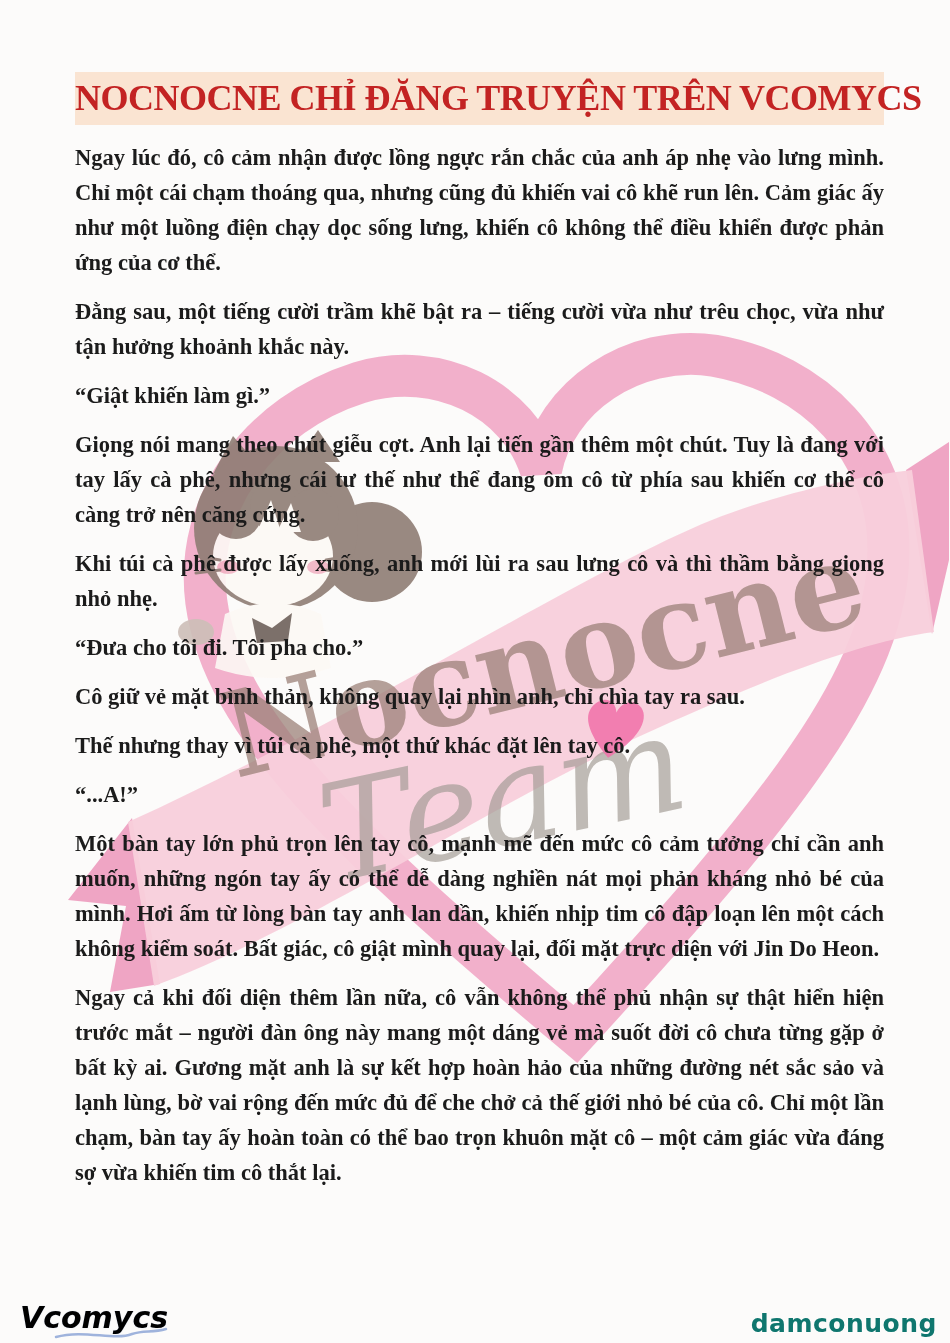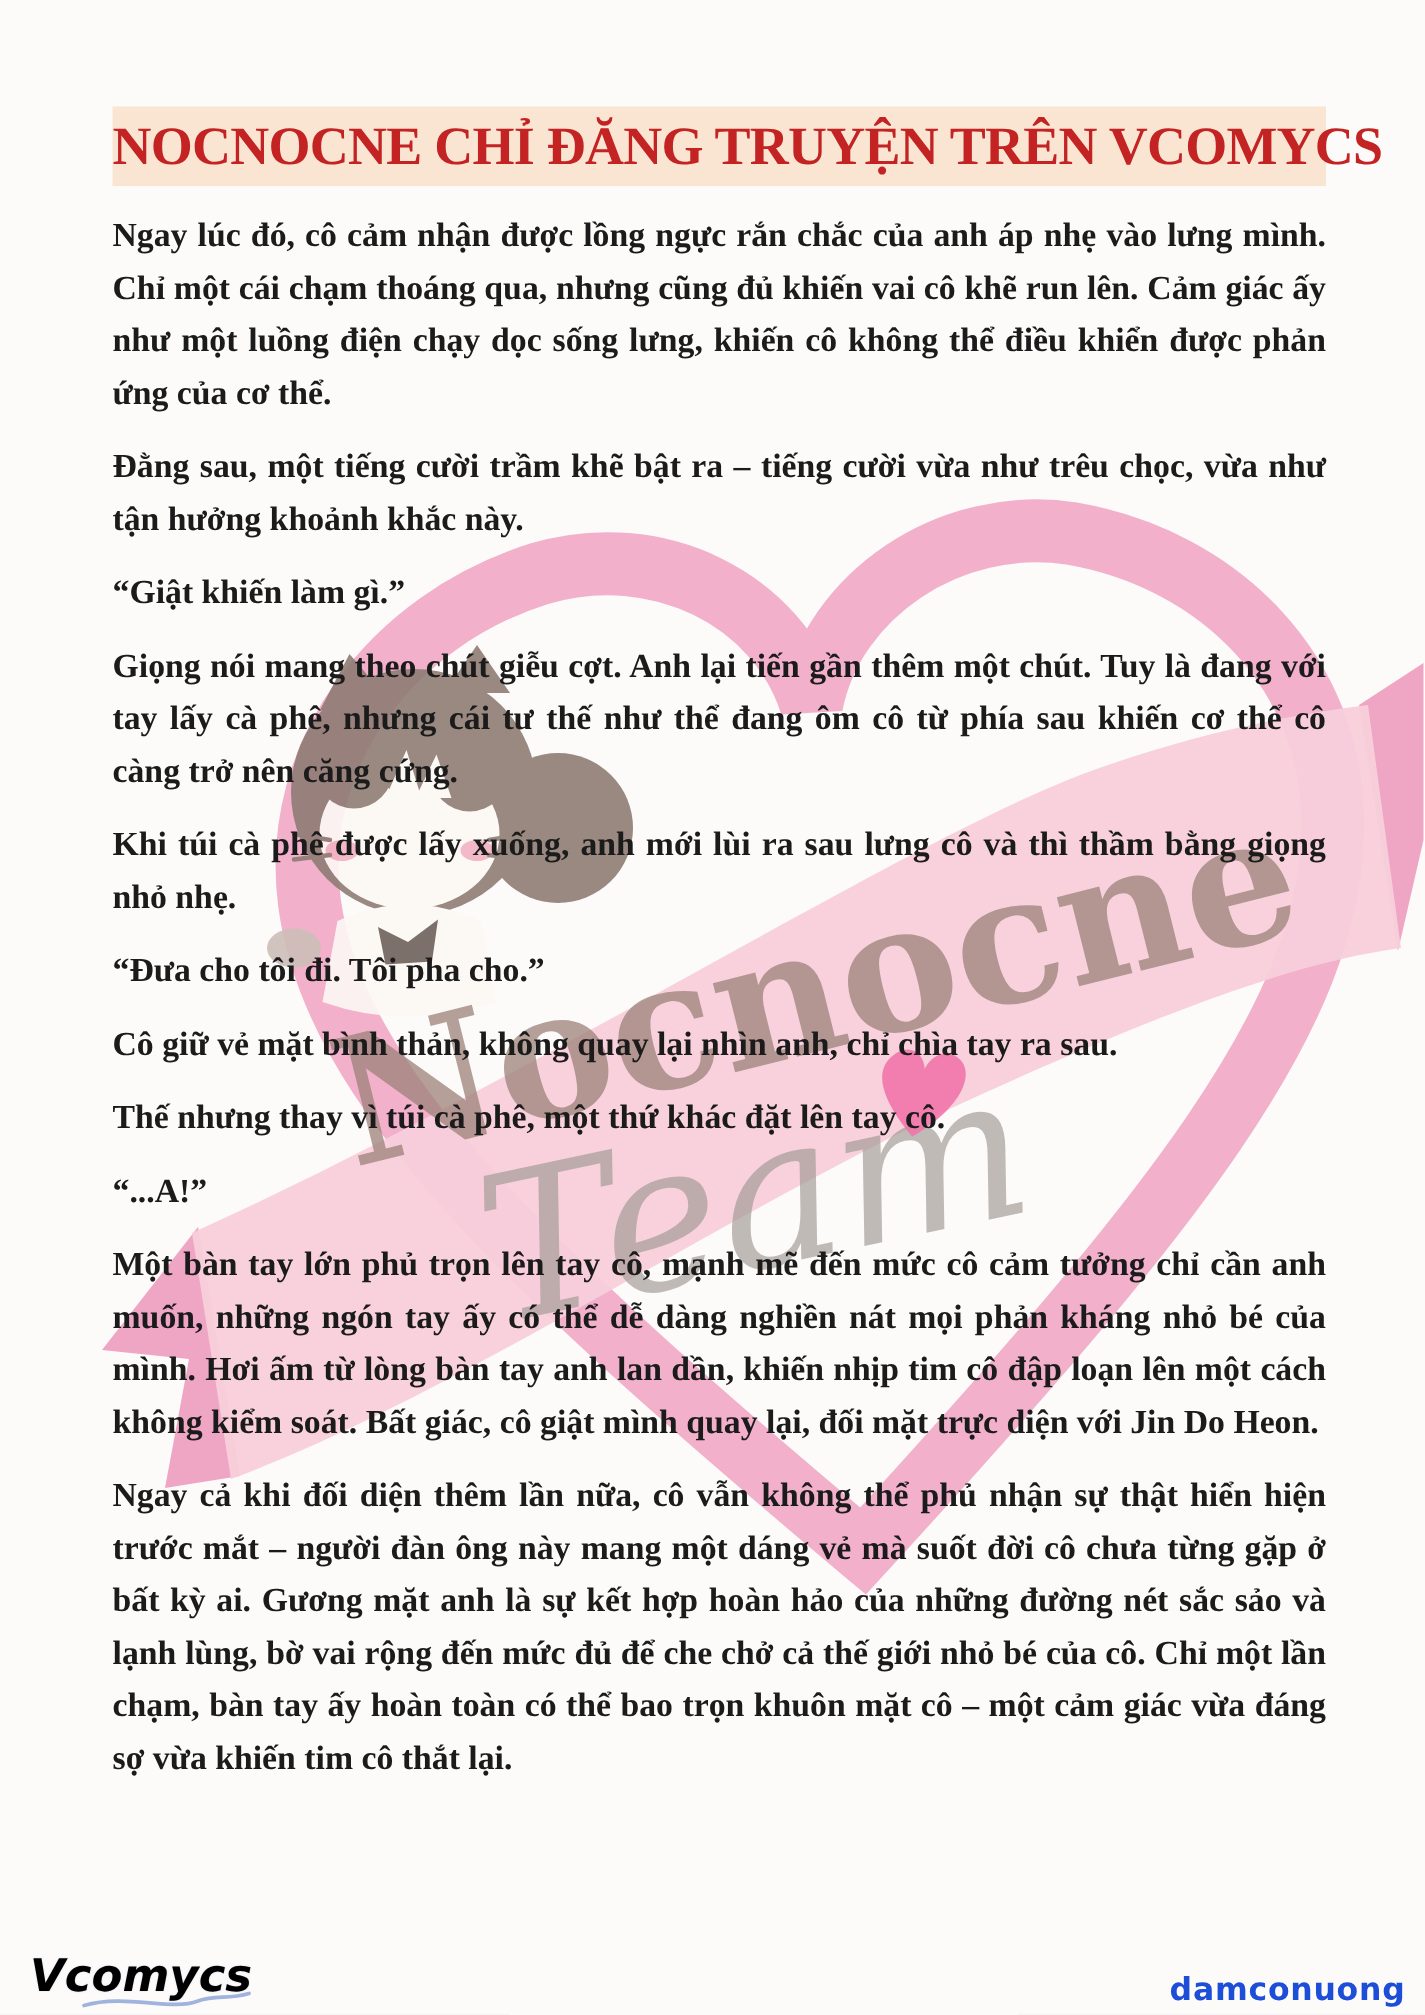--- a/index.html
+++ b/index.html
@@ -25,22 +25,21 @@
     font-weight: bold;
   }
   .wm-team {
     font-family: "DejaVu Serif", serif;
     font-style: italic;
   }
   
   .content {
     position: relative;
     z-index: 1;
-    padding-top: 52px;
-    margin-top: 19px;
+    padding-top: 72px;
   }
   .header-banner {
     margin: 0 66px 15px 75px;
     background: #fae4d2;
     color: #c32323;
     font-weight: bold;
     font-size: 36px;
     line-height: 53px;
     text-align: center;
     letter-spacing: -0.5px;
@@ -71,24 +70,24 @@
   .logo-word::first-letter {
     font-size: 48px;
     color: #7b96cf;
   }
   .logo-flourish { display:block; margin: -6px 0 0 34px; }
   .credit {
     position: absolute;
     right: 13px;
     bottom: 5px;
     z-index: 2;
-    color: #1d4ed8;
+    color: #0f766e;
     font-family: "DejaVu Sans", sans-serif;
     font-weight: bold;
-    font-size: 21px;
+    font-size: 25px;
     letter-spacing: 0.5px;
     text-shadow: 0 0 2px #ffffff;
   }
 </style>
 </head>
 <body>
 
 <div class="page">
 
   <svg class="watermark" viewBox="0 0 950 1343" width="950" height="1343" aria-hidden="true">

